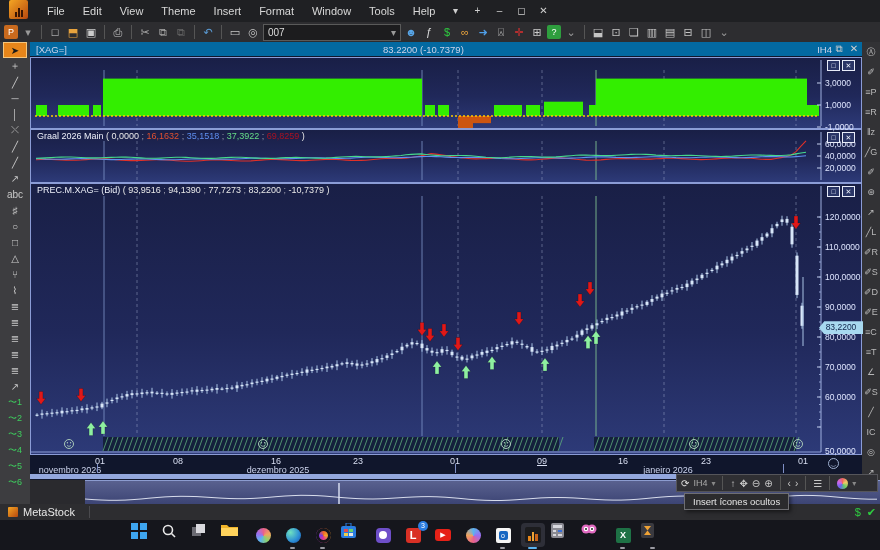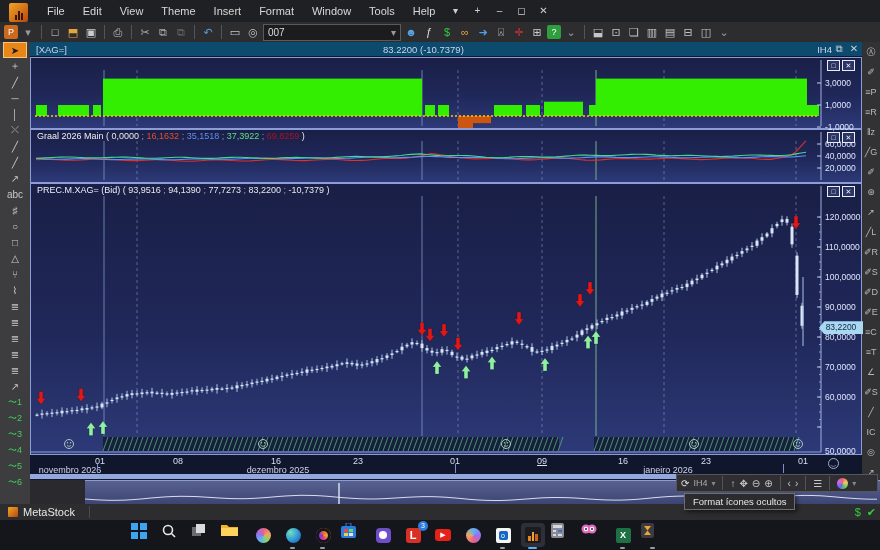--- a/index.html
+++ b/index.html
@@ -1,34 +1,34 @@
 <!DOCTYPE html>
 <html><head>
 <meta charset="utf-8">
 <style>
   html,body{margin:0;padding:0;background:#000;}
   #screen{position:relative;width:880px;height:550px;overflow:hidden;
     font-family:"Liberation Sans","DejaVu Sans",sans-serif;background:#101628;}
   .abs{position:absolute;}
   
-  #titlebar{left:0;top:0;width:880px;height:22px;background:#1f2023;display:flex;align-items:flex-end;}
+  #titlebar{left:0;top:0;width:880px;height:22px;background:#1f2023;display:flex;align-items:flex-start;}
   #logo{width:15px;height:15px;margin:0 10px 0 9px;background:linear-gradient(135deg,#f5a623,#b5470f);
     border-radius:2px;display:flex;align-items:flex-end;justify-content:center;gap:1px;padding:2px;}
   #logo i{display:block;width:2px;background:#3a1503;}
   .menu-item{color:#d8d8d8;font-size:11px;padding:0 9px;line-height:22px;}
   #doc-title{color:#cfcfcf;font-size:11px;margin-left:auto;}
   .win-ctl{color:#cfcfcf;font-size:10px;width:22px;text-align:center;line-height:22px;}
   .tb-btn{color:#bbb;font-size:11px;min-width:16px;text-align:center;line-height:18px;}
   
   #toolbar{left:0;top:22px;width:880px;height:20px;background:#2d2d30;display:flex;align-items:center;gap:2px;padding-left:4px;box-sizing:border-box;}
   .tsep{width:1px;height:14px;background:#555;margin:0 3px;}
   #symbolbox{width:128px;height:15px;background:#1c1c1e;border:1px solid #5a5a5a;color:#ddd;font-size:10px;
     display:flex;align-items:center;padding:0 4px;justify-content:space-between;}
   
-  #chartheader{left:30px;top:42px;width:832px;height:14px;background:#0c4a6e;display:flex;align-items:center;
+  #chartheader{left:30px;top:42px;width:832px;height:14px;background:#0369a1;display:flex;align-items:center;
     color:#cdd4ea;font-size:9.5px;border-bottom:1px solid #2a3252;}
   
   #lefttools{left:0;top:42px;width:30px;height:462px;background:#3d3d40;display:flex;flex-direction:column;align-items:center;}
   .ltool{width:24px;height:16px;display:flex;align-items:center;justify-content:center;color:#c9c9c9;font-size:10px;}
   .ltool.sel{background:#e8861a;color:#1a1a1a;border:1px solid #f7c77d;box-sizing:border-box;}
   #righttools{left:862px;top:42px;width:18px;height:462px;background:#323235;display:flex;flex-direction:column;align-items:center;}
   .rtool{width:16px;height:20px;color:#cfcfcf;font-size:9px;display:flex;align-items:center;justify-content:center;}
   
   #chartarea{left:30px;top:56px;width:832px;height:424px;background:#10162c;}
   .panel{position:absolute;left:0;width:832px;border:1px solid #8b9cd6;box-sizing:border-box;
@@ -854,21 +854,21 @@
       <span>⊕</span>
       <div class="tsep"></div>
       <span>‹</span>
       <span>›</span>
       <div class="tsep"></div>
       <span>☰</span>
       <div class="tsep"></div>
       <div style="width: 11px; height: 11px; border-radius: 50%; background: conic-gradient(rgb(238, 102, 102), rgb(238, 204, 102), rgb(102, 204, 102), rgb(102, 102, 238), rgb(204, 102, 238), rgb(238, 102, 102));"></div>
       <span style="color: rgb(136, 136, 136); font-size: 8px;">▾</span>
     </div>
-  <div id="tooltip" class="abs">Format ícones ocultos</div>
+  <div id="tooltip" class="abs">Insert ícones ocultos</div>
 
   <div id="statusbar" class="abs">
     <div style="width:10px;height:10px;margin:0 5px 0 8px;background:linear-gradient(135deg,#f5a623,#b5470f);border-radius:1px"></div>
     <span>MetaStock</span>
     <div style="width:1px;height:12px;background:#4a4a4e;margin-left:14px"></div>
     <div id="status-right" style="margin-left:auto;margin-right:4px;display:flex;gap:6px;font-size:11px">
         <span style="color: rgb(46, 204, 64);">$</span>
         <span style="color: rgb(46, 204, 64);">✔</span>
       </div>
   </div>

